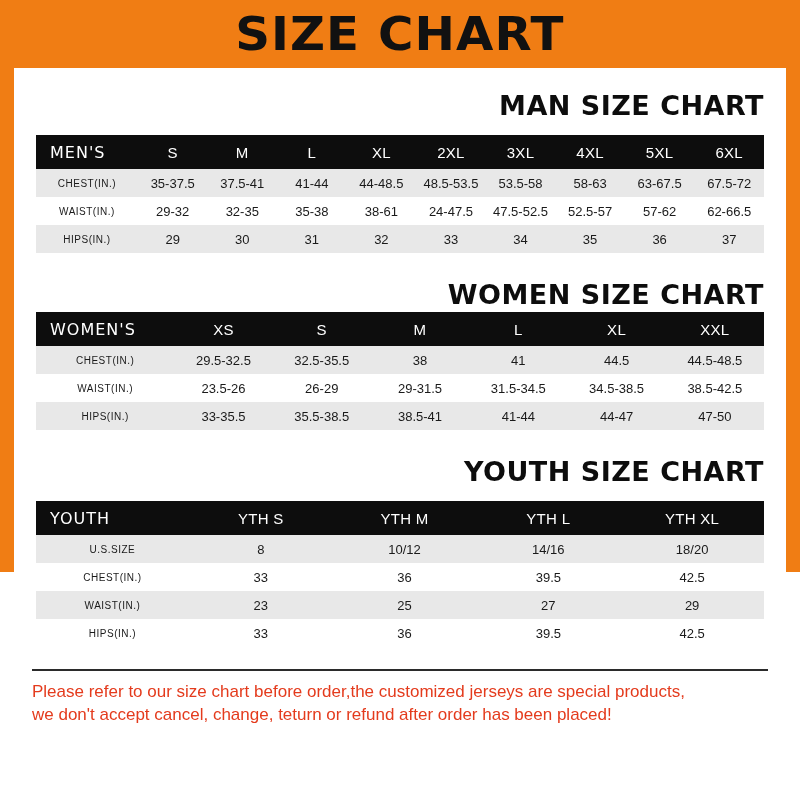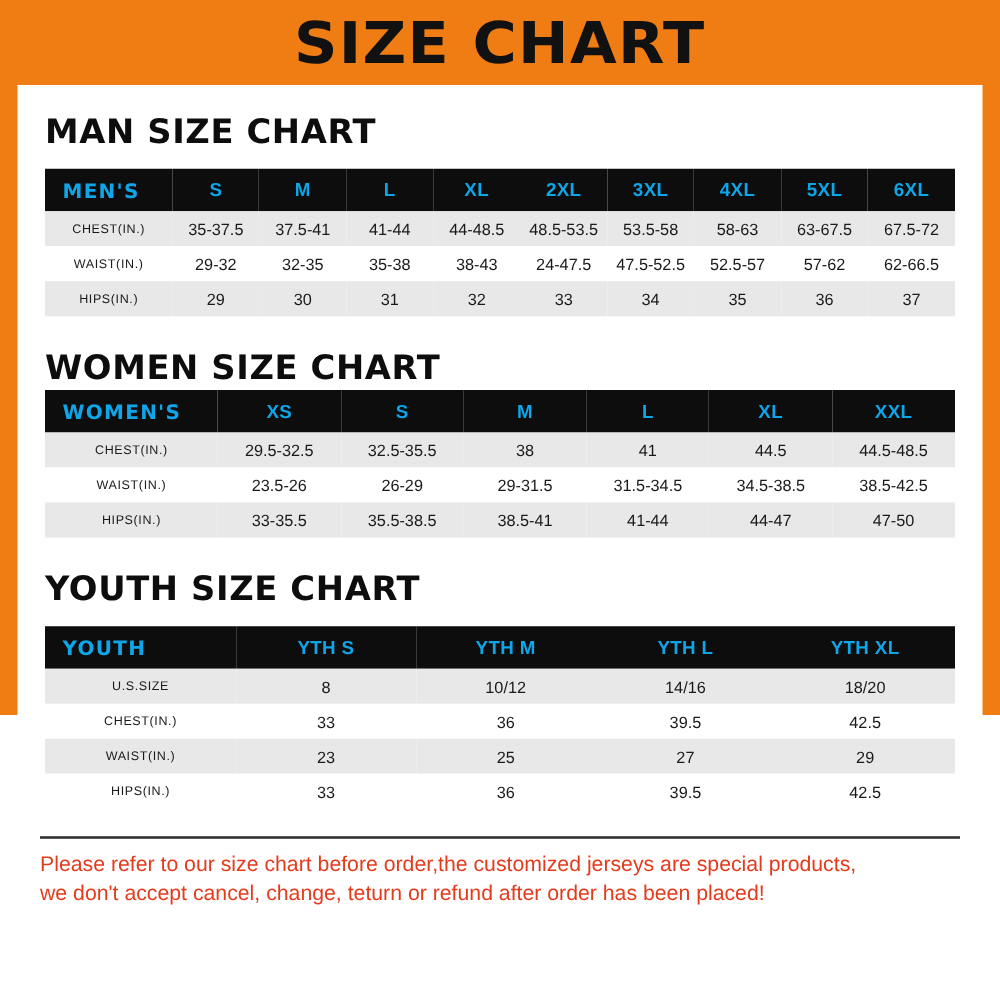--- a/index.html
+++ b/index.html
@@ -36,21 +36,21 @@
     font-size: 46px;
     letter-spacing: 1px;
     color: #111;
     line-height: 1;
     transform: scaleX(1.05);
   }
   .section {
     padding: 0 22px;
   }
   .section-title {
-    text-align: left;
+    text-align: right;
     font-family: "DejaVu Sans", sans-serif;
     font-weight: bold;
     font-size: 27px;
     color: #0d0d0d;
     letter-spacing: 0.5px;
   }
   .s-men .section-title { margin: 22px 0 14px; }
   .s-women .section-title { margin: 26px 0 2px; }
   .s-youth .section-title { margin: 26px 0 14px; }
 
@@ -64,22 +64,22 @@
     font-size: 13px;
     color: #1a1a1a;
     font-family: "Liberation Sans", sans-serif;
     font-weight: normal;
     padding: 0;
     height: 28px;
     vertical-align: middle;
   }
   table.chart thead th {
     background: #0d0d0d;
-    color: #0ea5e9;
-    font-weight: bold;
+    color: #ffffff;
+    font-weight: normal;
     height: 34px;
     font-size: 15px;
     letter-spacing: 0.3px;
   }
   table.chart thead th.rowhead {
     text-align: left;
     padding-left: 14px;
     font-family: "DejaVu Sans", sans-serif;
     font-size: 16px;
     letter-spacing: 1px;
@@ -156,21 +156,21 @@
           <td>53.5-58</td>
           <td>58-63</td>
           <td>63-67.5</td>
           <td>67.5-72</td>
         </tr>
         <tr class="band-white">
           <td class="rowhead">WAIST(IN.)</td>
           <td>29-32</td>
           <td>32-35</td>
           <td>35-38</td>
-          <td>38-43</td>
+          <td>38-61</td>
           <td>24-47.5</td>
           <td>47.5-52.5</td>
           <td>52.5-57</td>
           <td>57-62</td>
           <td>62-66.5</td>
         </tr>
         <tr class="band-light">
           <td class="rowhead">HIPS(IN.)</td>
           <td>29</td>
           <td>30</td>

